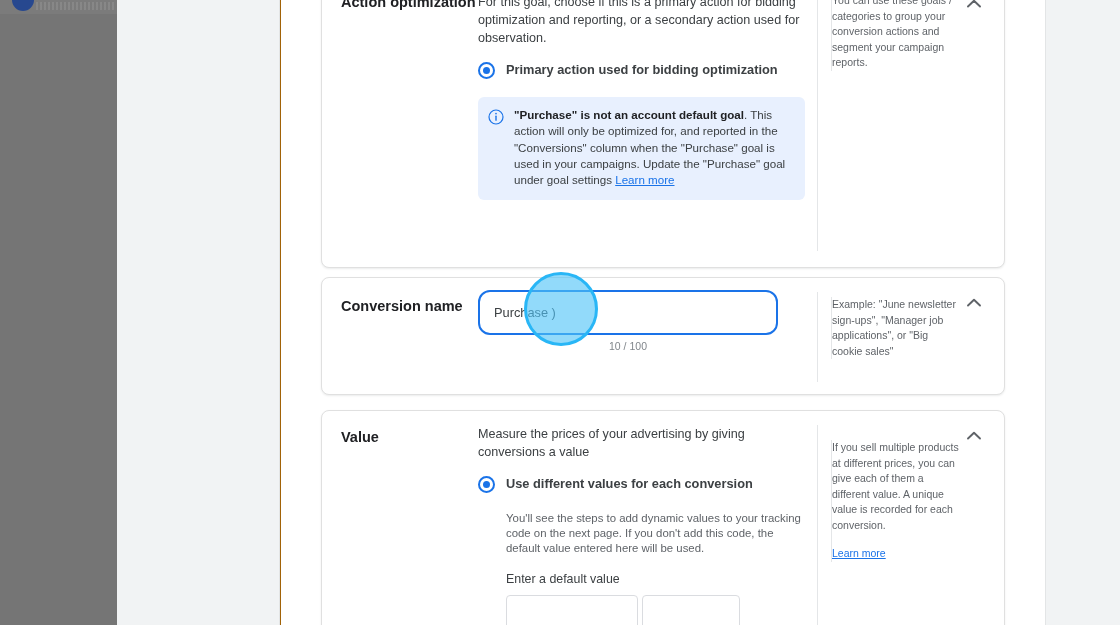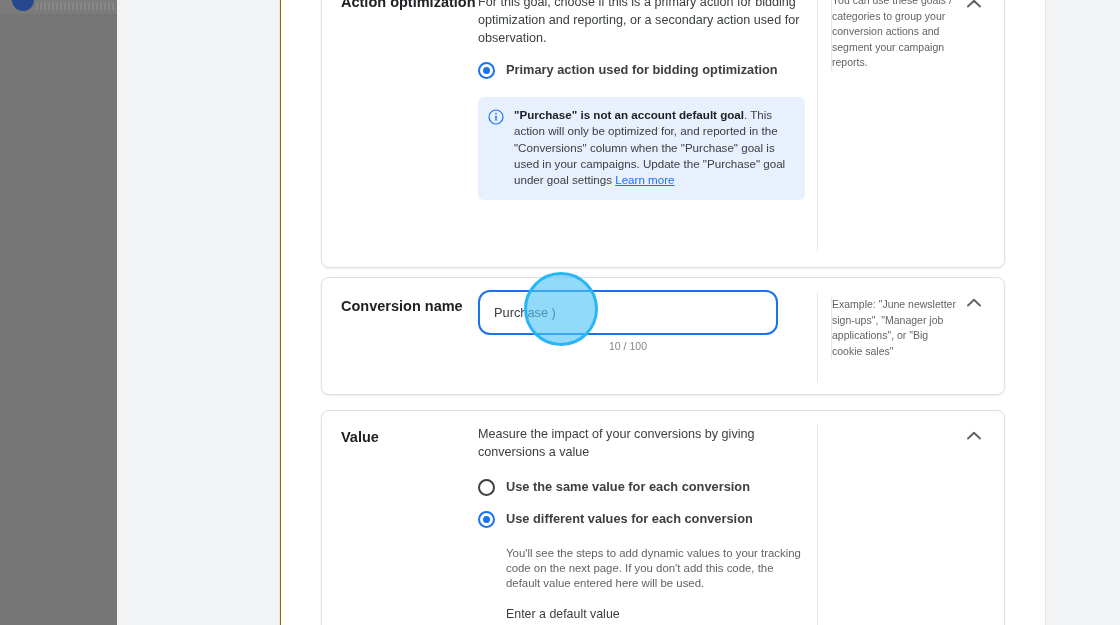--- a/index.html
+++ b/index.html
@@ -222,26 +222,22 @@
 
       <div class="vdivider" style="top:14px; height:215px;"></div>
 
       <div class="chevron" style="top:14px;">
         <svg width="22" height="22" viewBox="0 0 22 22" aria-hidden="true">
           <path d="M5 13.5 L11 7.8 L17 13.5" fill="none" stroke="#5f6368" stroke-width="1.9" stroke-linecap="round" stroke-linejoin="round"></path>
         </svg>
       </div>
 
       <div class="col-main" style="top:14px;">
-        <div class="desc">Measure the impact of your conversions by giving conversions a value</div>
-
-        <div class="radio-row" style="margin-top:17px;">
-          <div class="radio"></div>
-          <div class="radio-label">Use the same value for each conversion</div>
-        </div>
+        <div class="desc">Measure the prices of your advertising by giving conversions a value</div>
+
 
         <div class="radio-row">
           <div class="radio checked"></div>
           <div>
             <div class="radio-label">Use different values for each conversion</div>
             <div class="radio-sub">You'll see the steps to add dynamic values to your tracking code on the next page. If you don't add this code, the default value entered here will be used.</div>
           </div>
         </div>
 
         <div style="margin-left:28px;">
@@ -251,17 +247,21 @@
               
               
             </div>
             <div class="num-input">
               
             </div>
           </div>
         </div>
       </div>
 
+      <div class="col-help" style="top:29px;">
+        <div>If you sell multiple products at different prices, you can give each of them a different value. A unique value is recorded for each conversion.</div>
+        <a class="link" style="display:inline-block;margin-top:13px;">Learn more</a>
+      </div>
     </div>
   </div>
 
   <div class="cursor-halo"></div>
 </div>
 
 </body></html>

